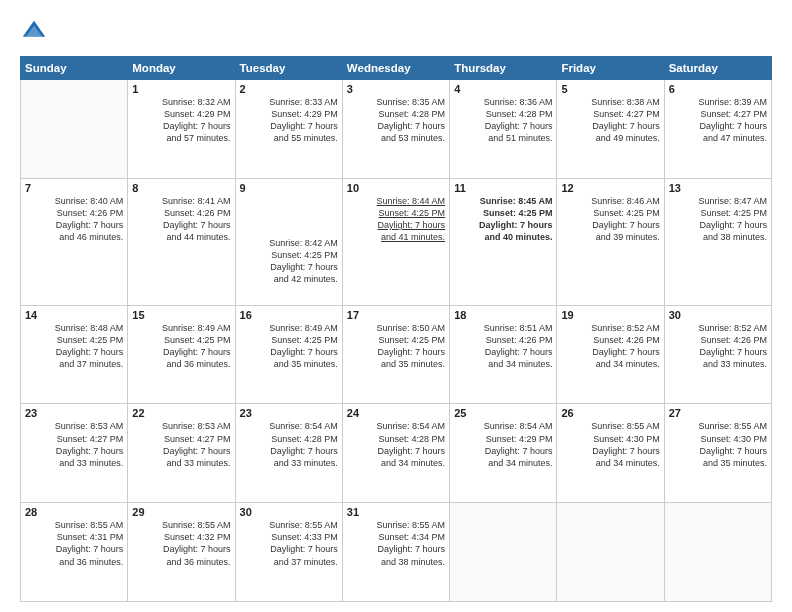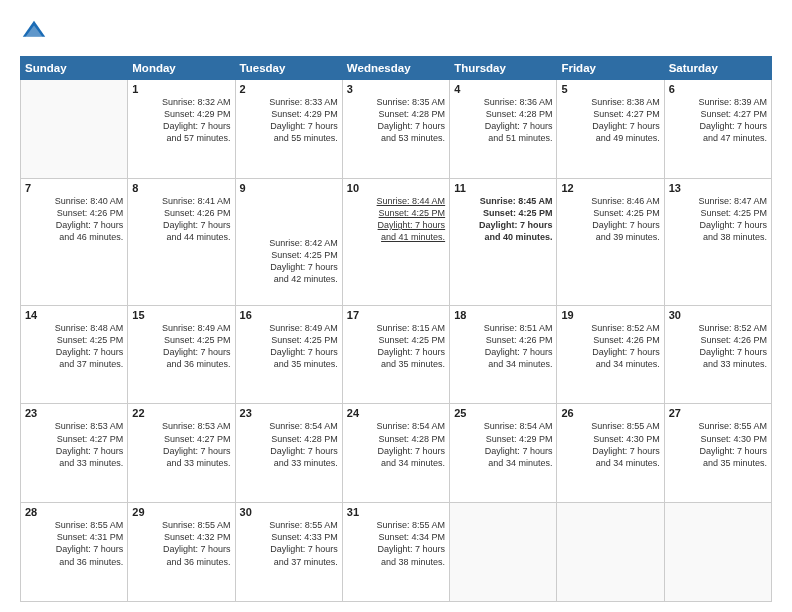--- a/index.html
+++ b/index.html
@@ -248,21 +248,21 @@
           </td>
           <td>
             <span class="day-num">16</span>
             <div class="cell-text" style="white-space: pre-line;">Sunrise: 8:49 AM
 Sunset: 4:25 PM
 Daylight: 7 hours
 and 35 minutes.</div>
           </td>
           <td>
             <span class="day-num">17</span>
-            <div class="cell-text" style="white-space: pre-line;">Sunrise: 8:15 AM
+            <div class="cell-text" style="white-space: pre-line;">Sunrise: 8:50 AM
 Sunset: 4:25 PM
 Daylight: 7 hours
 and 35 minutes.</div>
           </td>
           <td>
             <span class="day-num">18</span>
             <div class="cell-text" style="white-space: pre-line;">Sunrise: 8:51 AM
 Sunset: 4:26 PM
 Daylight: 7 hours
 and 34 minutes.</div>

